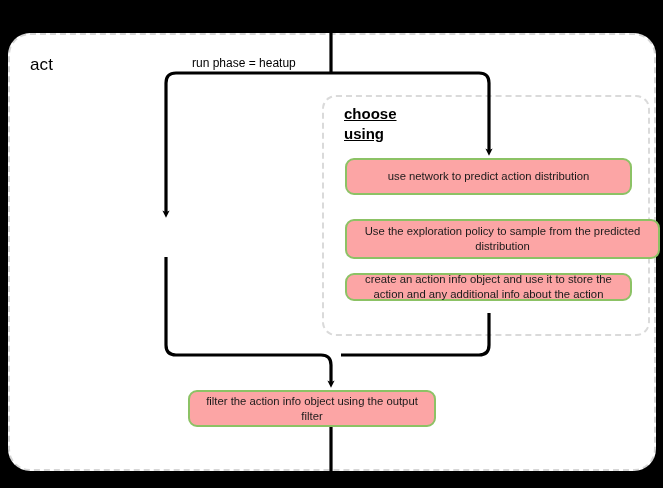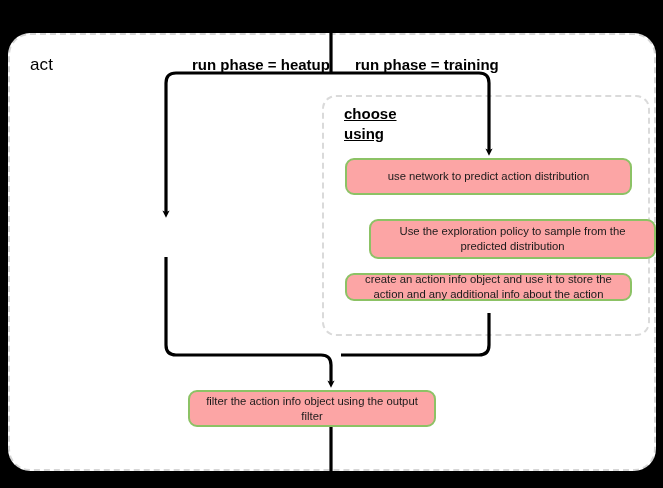--- a/index.html
+++ b/index.html
@@ -83,29 +83,29 @@
     justify-content: center;
     text-align: center;
     color: #1a1a1a;
     font-size: 11.3px;
     line-height: 15px;
     padding: 2px 9px;
   }
 
   .gbox-sample   { left: 20px;  top: 220px; width: 295px; height: 37px; }
   .gbox-predict  { left: 345px; top: 158px; width: 287px; height: 37px; }
-  .gbox-explore  { left: 345px; top: 219px; width: 287px; height: 40px; margin-left: 24px; }
+  .gbox-explore  { left: 345px; top: 219px; width: 315px; height: 40px; }
   .gbox-create   { left: 345px; top: 273px; width: 287px; height: 28px; }
   .gbox-filter   { left: 188px; top: 390px; width: 248px; height: 37px; }
 
   
   .edge-label {
     position: absolute;
-    font-size: 15px;
-    font-weight: bold;
+    font-size: 12px;
+    font-weight: normal;
     color: #000000;
     white-space: nowrap;
   }
   .label-heatup   { left: 192px; top: 56px; }
   .label-training { left: 355px; top: 56px; }
 
   
   .connectors {
     position: absolute;
     left: 0; top: 0;
@@ -125,21 +125,20 @@
 
   <div class="group-box"></div>
 
   <div class="group-title">
     <span>choose</span><br>
     <span>using</span>
   </div>
 
   <div class="edge-label label-heatup">run phase = heatup</div>
 
-  <div class="edge-label label-training">run phase = training</div>
 
 
   <div class="gbox gbox-predict">
     <span>use network to predict action distribution</span>
   </div>
 
   <div class="gbox gbox-explore">
     <span>Use the exploration policy to sample from the predicted distribution</span>
   </div>
 

